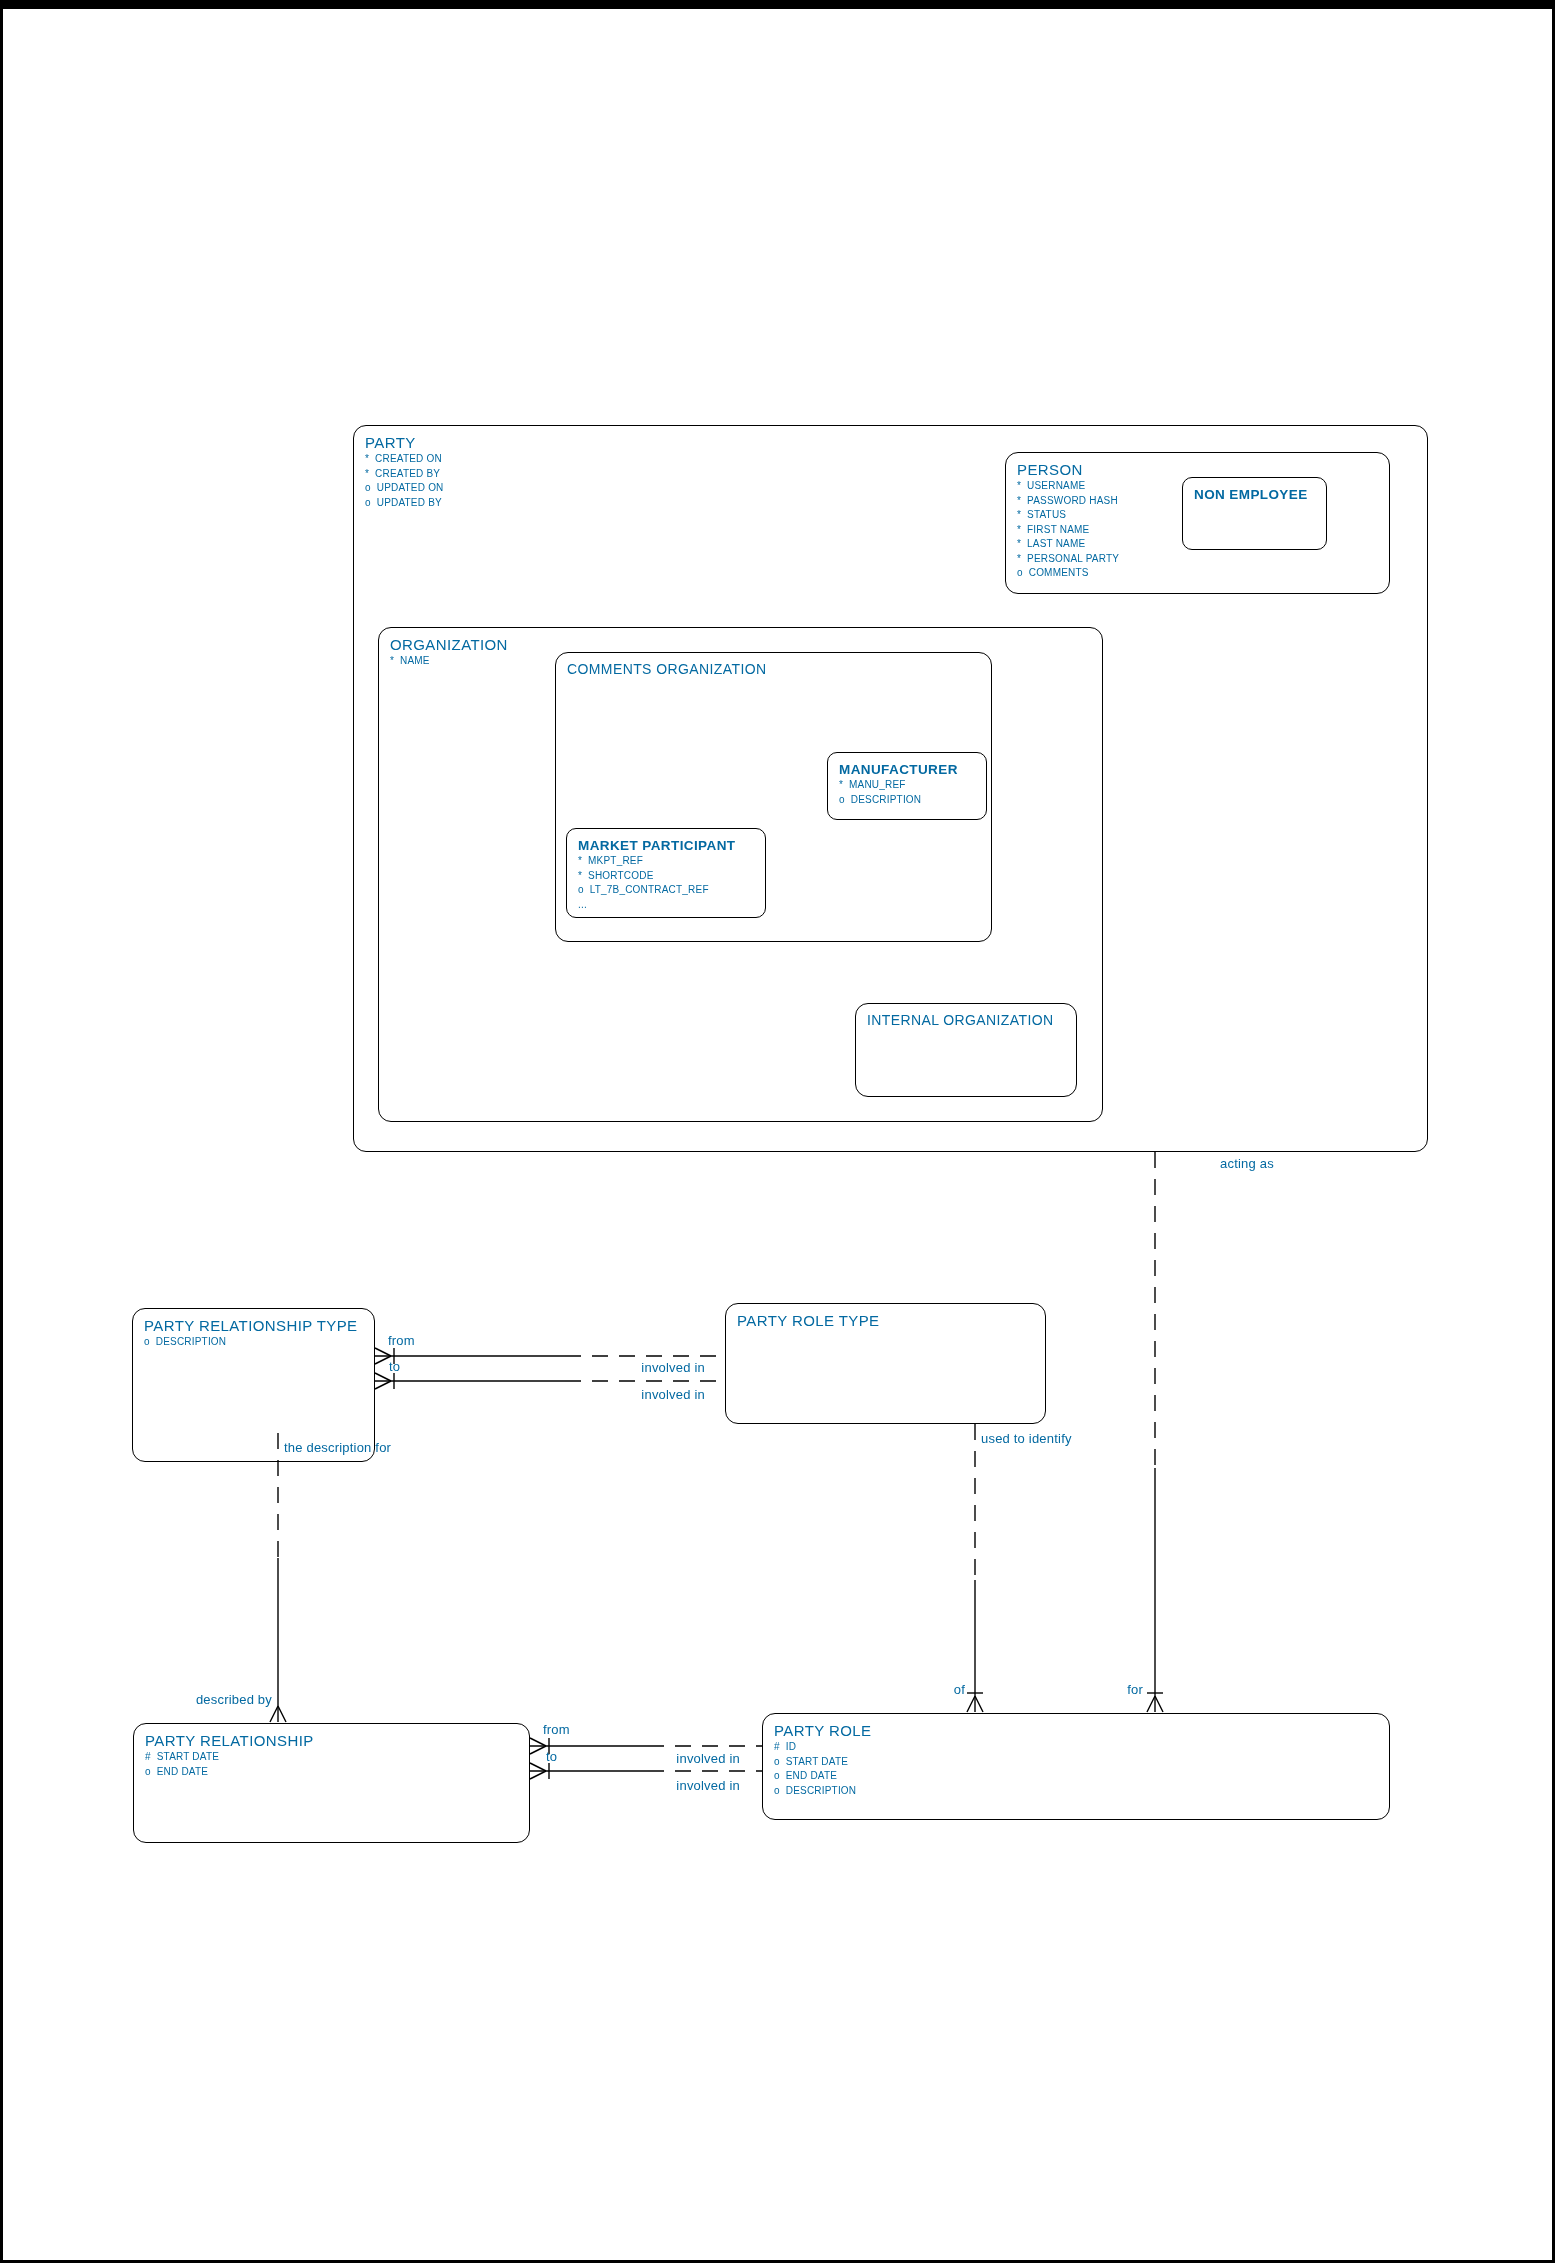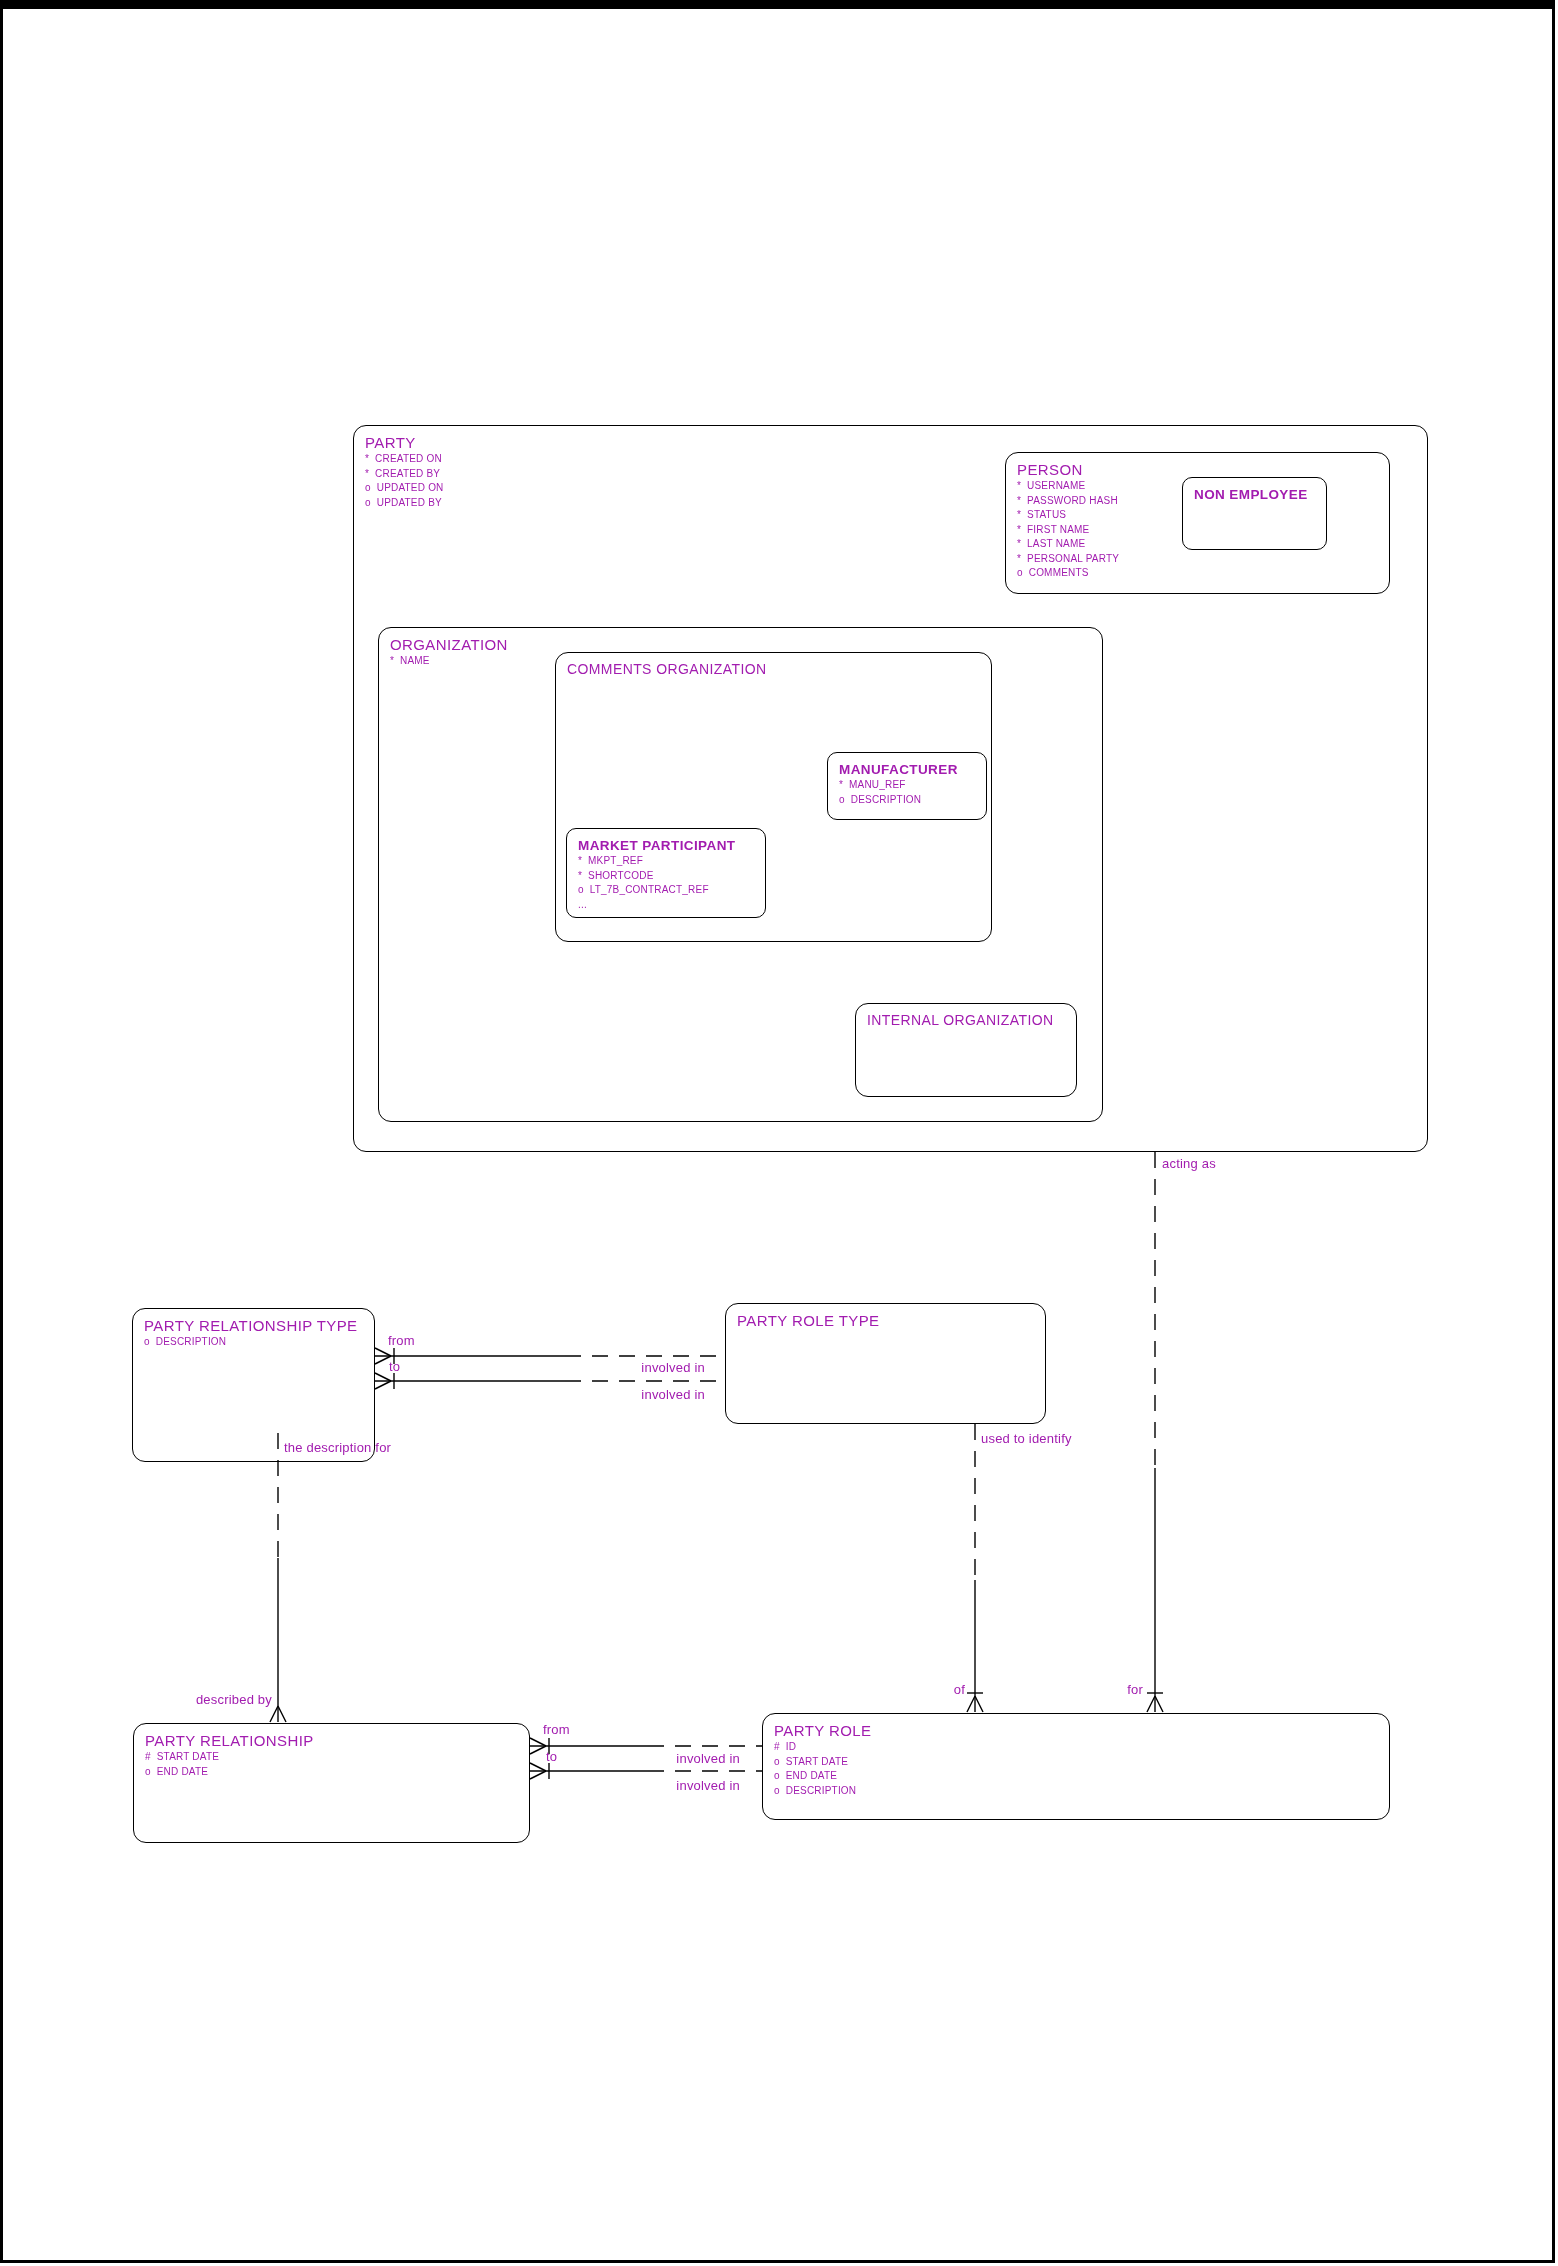--- a/index.html
+++ b/index.html
@@ -1,18 +1,18 @@
 <!DOCTYPE html>
 <html><head>
 <meta charset="utf-8">
 <style>
   html,body{margin:0;padding:0;background:#fff;}
   #canvas{
     position:relative;width:1558px;height:2266px;background:#fff;
-    font-family:"Liberation Sans","DejaVu Sans",sans-serif;color:#a21caf;overflow:hidden;
+    font-family:"Liberation Sans","DejaVu Sans",sans-serif;color:#0369a1;overflow:hidden;
   }
   .frame{
     position:absolute;left:0;top:0;width:1555px;height:2263px;box-sizing:border-box;
     border-left:3px solid #000;border-right:3px solid #000;
     border-top:9px solid #000;border-bottom:3px solid #000;
   }
   .entity{
     position:absolute;box-sizing:border-box;border:1.5px solid #000;
     border-radius:13px;background:transparent;
   }
@@ -156,21 +156,21 @@
     </g>
 
     <g>
       <line x1="530" y1="1771" x2="648" y2="1771"></line>
       <line class="dash" x1="648" y1="1771" x2="762" y2="1771"></line>
       <path d="M546 1771 L530 1763 M546 1771 L530 1779"></path>
       <line x1="549" y1="1763" x2="549" y2="1779"></line>
     </g>
   </svg>
 
-  <div class="lbl" style="left:1162px;top:1156px">acting as</div>
+  <div class="lbl" style="left:1220px;top:1156px">acting as</div>
   <div class="lbl lbl-r" style="left:1083px;top:1682px;width:60px">for</div>
   <div class="lbl" style="left:981px;top:1431px">used to identify</div>
   <div class="lbl lbl-r" style="left:905px;top:1682px;width:60px">of</div>
   <div class="lbl" style="left:284px;top:1440px">the description for</div>
   <div class="lbl lbl-r" style="left:152px;top:1692px;width:120px">described by</div>
   <div class="lbl" style="left:388px;top:1333px">from</div>
   <div class="lbl" style="left:389px;top:1359px">to</div>
   <div class="lbl lbl-r" style="left:585px;top:1360px;width:120px">involved in</div>
   <div class="lbl lbl-r" style="left:585px;top:1387px;width:120px">involved in</div>
   <div class="lbl" style="left:543px;top:1722px">from</div>

